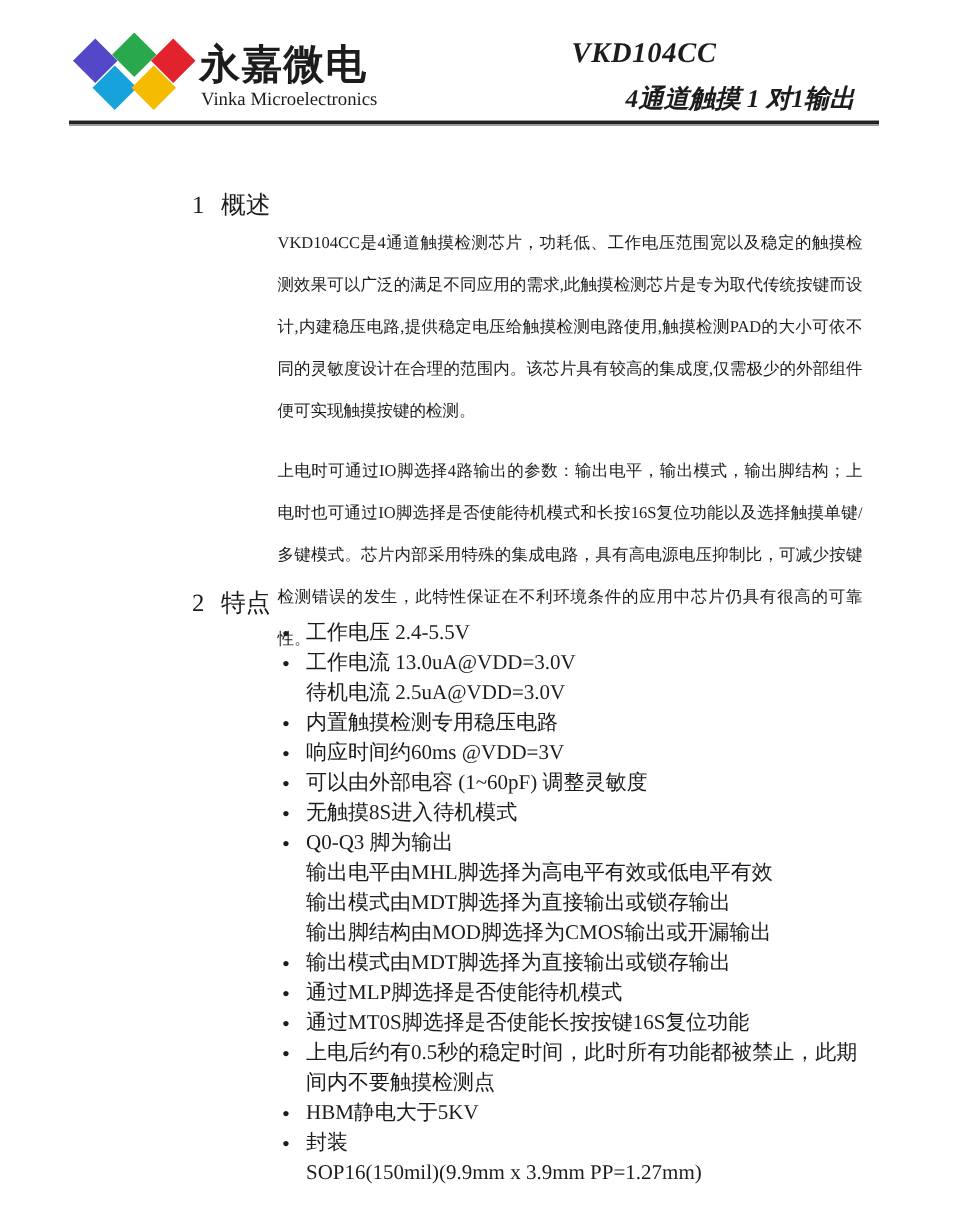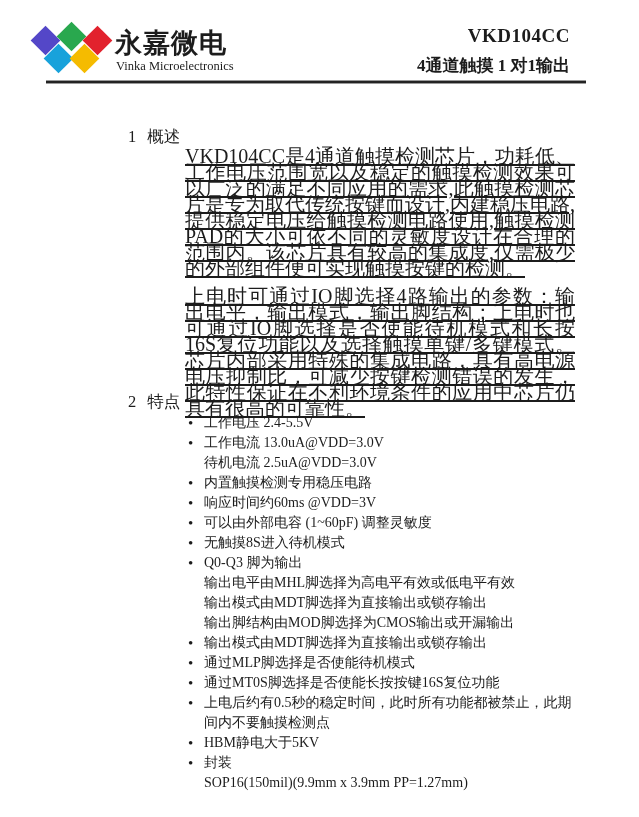--- a/index.html
+++ b/index.html
@@ -3,55 +3,55 @@
 <meta charset="utf-8">
 <style>
   html,body { margin:0; padding:0; background:#ffffff; }
   .page {
     position:relative; width:639px; height:817px; background:#ffffff;
     font-family:"Liberation Serif","DejaVu Serif",serif; color:#1c1c1c;
     overflow:hidden;
   }
 
   
-  .logo { position:absolute; left:30px; top:22px; width:230px; height:56px; }
+  .logo { position:absolute; left:48px; top:22px; width:230px; height:56px; }
   .diamonds { position:absolute; left:0; top:0; width:86px; height:52px; }
   .diamond { position:absolute; width:21px; height:21px; transform:rotate(45deg); }
   .d1 { left:5px;  top:8px; }
   .d2 { left:31px; top:4px; }
   .d3 { left:57px; top:8px; }
   .d4 { left:18px; top:26px; }
   .d5 { left:44px; top:26px; }
   .brand-cn {
     position:absolute; left:85px; top:3px;
     font-family:"Liberation Sans","DejaVu Sans",sans-serif;
     font-weight:bold; font-size:27px; letter-spacing:1px; white-space:nowrap;
   }
   .brand-en {
     position:absolute; left:86px; top:37px;
     font-size:12.5px; white-space:nowrap;text-align:center;
   }
-  .doc-title { position:absolute; right:69px; top:25px; text-align:right; }
+  .doc-title { position:absolute; right:69px; top:25px; text-align:left; font-style:italic; }
   .part-number { font-size:19px; font-weight:bold; letter-spacing:0.5px; }
-  .part-subtitle { font-size:17px; font-weight:bold; margin-top:7px; white-space:nowrap; }
+  .part-subtitle { font-size:17px; font-weight:bold; margin-top:7px; white-space:nowrap;margin-left:36px; }
   .header-rule {
     position:absolute; left:46px; top:80px; width:540px; height:4px;
     background:linear-gradient(#9a9a9a 0 1px, #232323 1px 3px, #9a9a9a 3px 4px);
   }
 
   
   .sec-head { position:absolute; left:128px; font-size:16.5px; white-space:nowrap; }
   .sec-head .sec-num { display:inline-block; margin-right:11px; }
   .sec-head-1 { top:126px; }
   .sec-head-2 { top:391px; }
 
   .paras { position:absolute; left:185px; top:148px; width:390px; }
   .para {
-    margin:0 0 12px 0; font-size:20px; line-height:16px;
-    text-align:justify; text-justify:inter-ideograph;text-decoration:underline;
+    margin:0 0 12px 0; font-size:11px; line-height:28px;
+    text-align:justify; text-justify:inter-ideograph;
   }
 
   .features { position:absolute; left:187px; top:413px; width:392px; }
   .feature { position:relative; padding-left:17px; font-size:14px; line-height:20px; }
   .feature::before {
     content:"\2022"; position:absolute; left:1px; top:0;
     font-size:15px; line-height:20px;
   }
   .fline { text-align:left; }
 </style>

